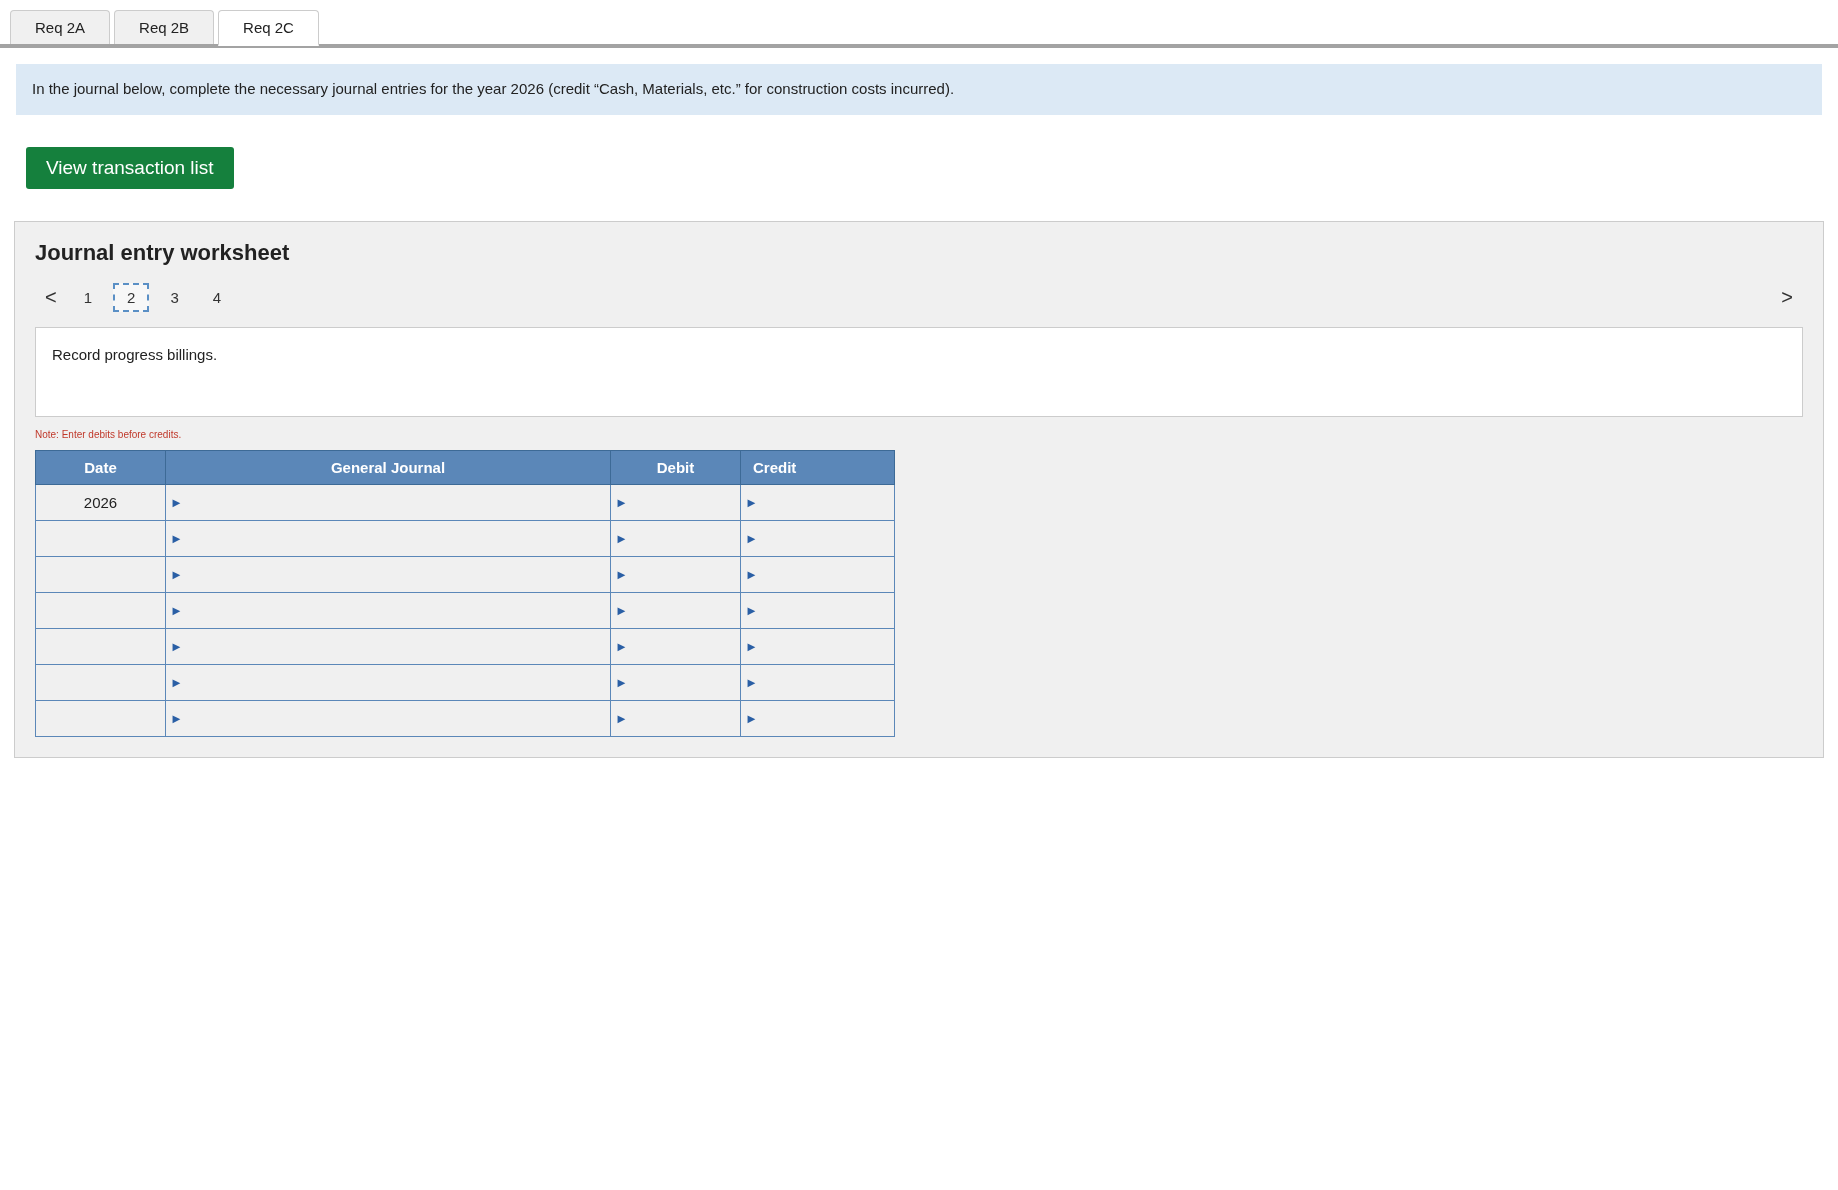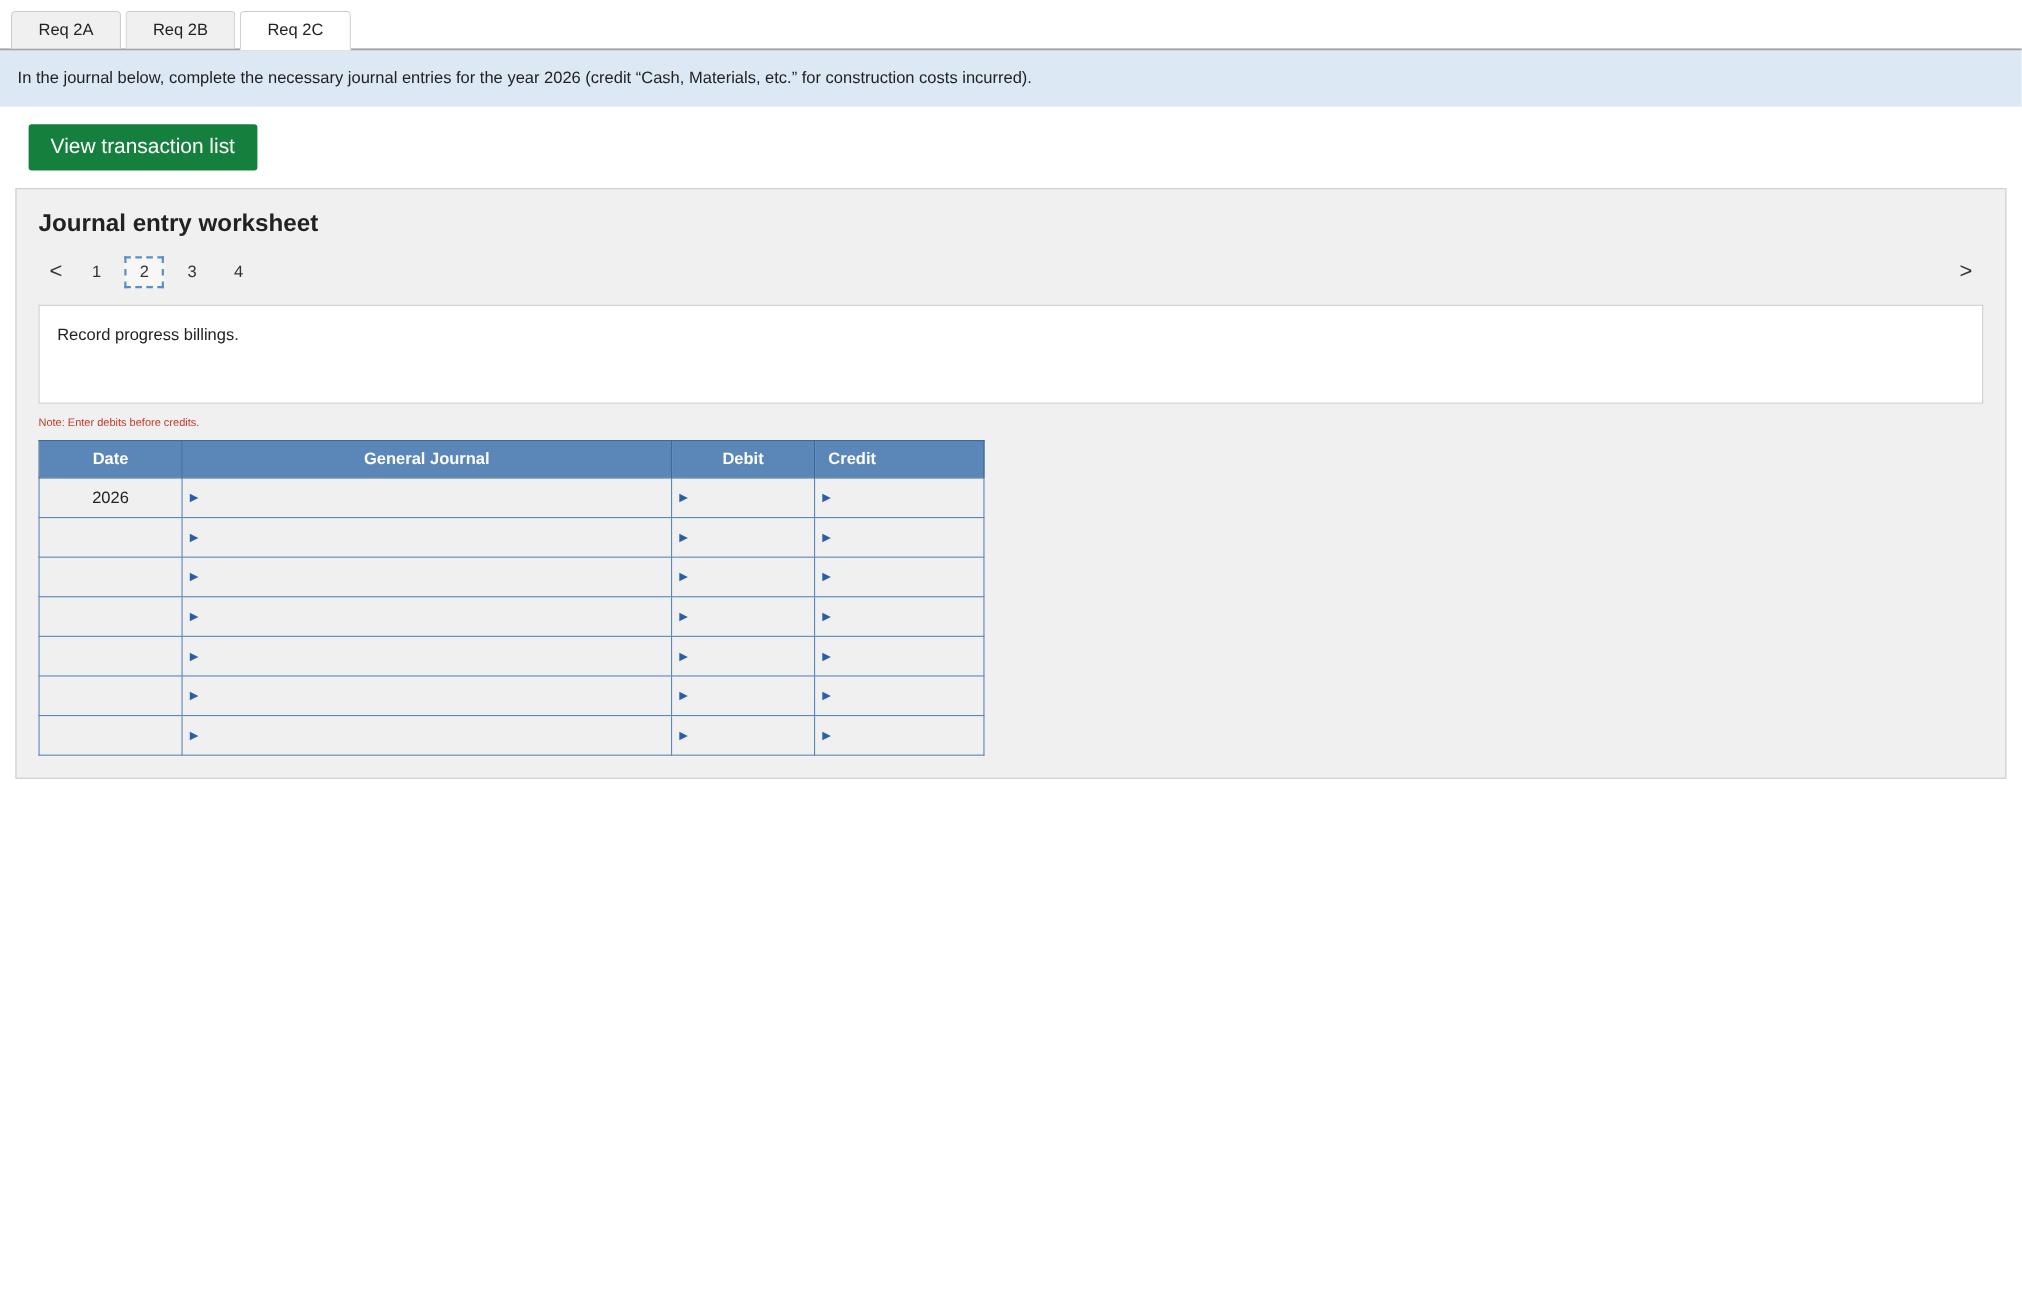--- a/index.html
+++ b/index.html
@@ -6,21 +6,21 @@
     body {
       font-family: Arial, sans-serif;
       font-size: 15px;
       background: #fff;
       color: #222;
     }
 
     
     .tabs {
       display: flex;
-      border-bottom: 2px solid #a3a3a3;
+      border-bottom: 4px solid #a3a3a3;
       padding: 0 10px;
       padding-top: 10px;
       background: #fff;
     }
     .tab {
       padding: 8px 24px;
       border: 1px solid #ccc;
       border-bottom: none;
       background: #f0f0f0;
       cursor: pointer;
@@ -32,21 +32,21 @@
       background: #fff;
       border-bottom: 2px solid #fff;
       margin-bottom: -2px;
       font-weight: normal;
     }
 
     
     .instruction-box {
       background: #dce9f5;
       padding: 14px 16px;
-      margin: 0;
+      margin: 16px;
       font-size: 15px;
       line-height: 1.5;
     }
     .instruction-box .note-red {
       color: #c0392b;
     }
 
     
     .btn-view-transaction {
       display: inline-block;
@@ -55,21 +55,21 @@
       padding: 10px 20px;
       margin: 16px 26px;
       font-size: 19px;
       border: none;
       cursor: pointer;
       border-radius: 3px;
     }
 
     
     .worksheet-container {
-      margin: 0 14px 20px 14px;
+      margin: 16px 14px 20px 14px;
       background: #f0f0f0;
       border: 1px solid #ccc;
       padding: 18px 20px 20px 20px;
     }
 
     .worksheet-title {
       font-size: 22px;
       font-weight: bold;
       margin-bottom: 16px;
     }

